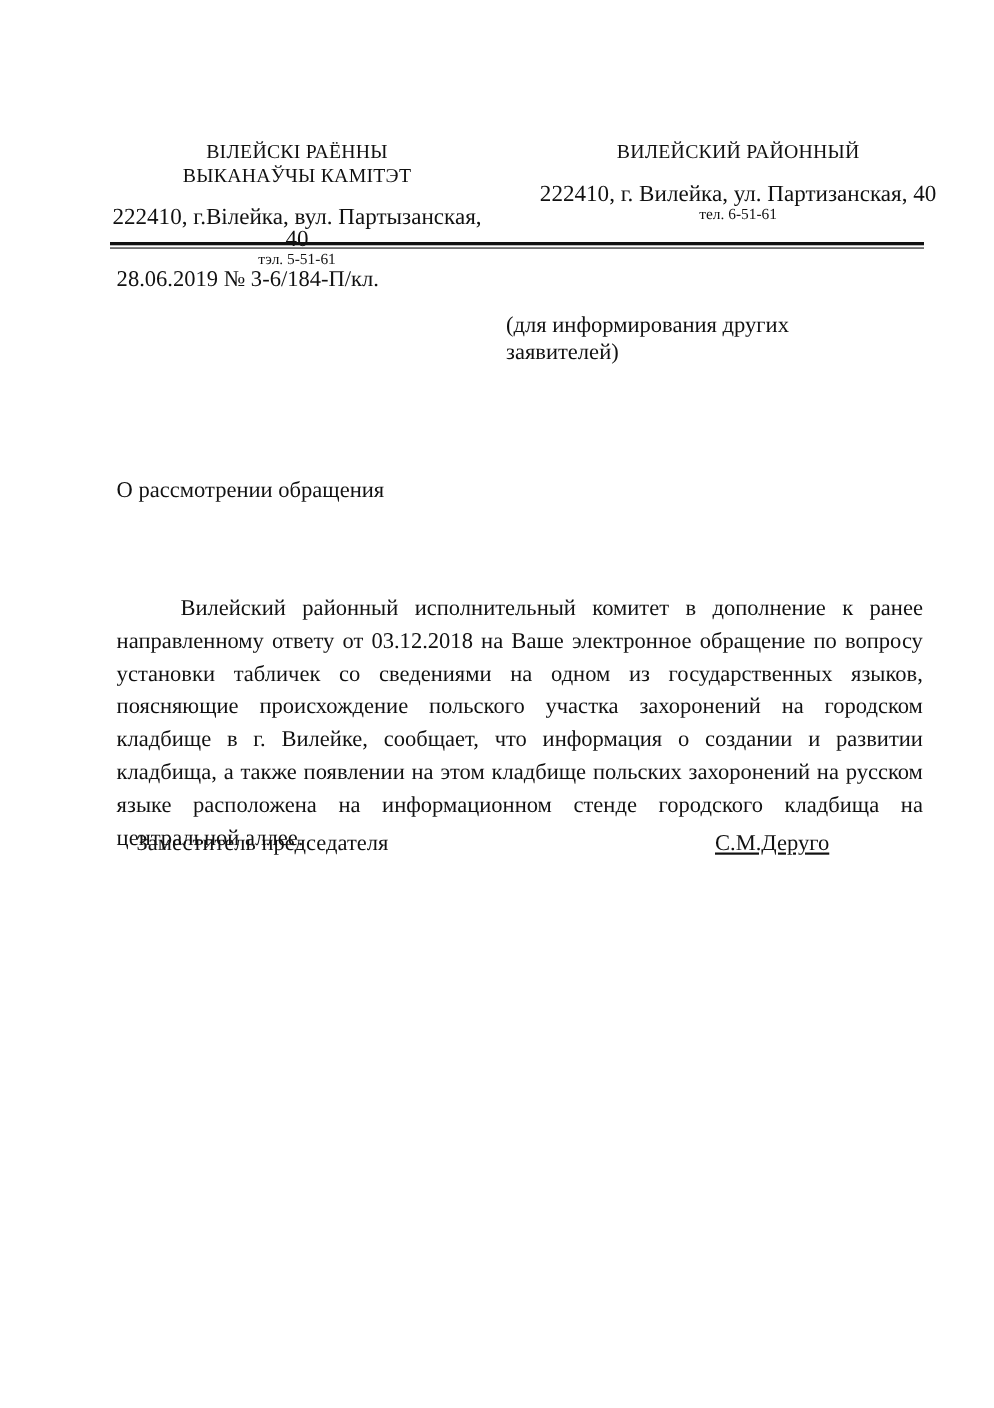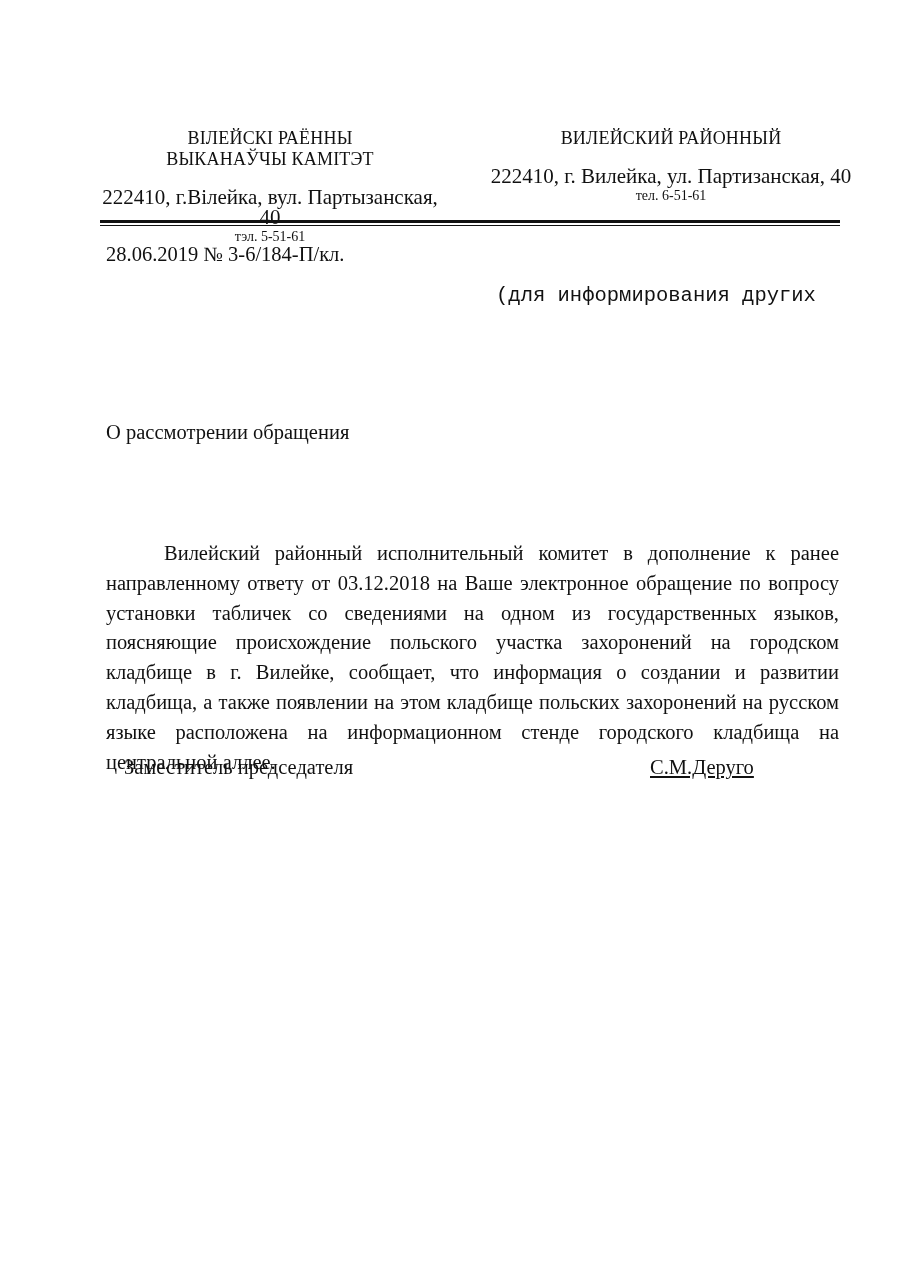--- a/index.html
+++ b/index.html
@@ -8,24 +8,24 @@
   .hdr { position: absolute; top: 128px; text-align: center; }
   .hdr-left { left: 100px; width: 340px; }
   .hdr-right { left: 486px; width: 370px; }
   .hdr-title { font-weight: normal; font-size: 18px; line-height: 21px; letter-spacing: 0.2px; text-align: center; }
   .hdr-addr { font-size: 21px; line-height: 20px; margin-top: 17px; }
   .hdr-tel { font-size: 14px; line-height: 20px; }
   .rule { position: absolute; left: 100px; width: 740px; top: 220px; }
   .rule .thick { height: 3px; background: #111; }
   .rule .gap { height: 2px; }
   .rule .thin { height: 1px; background: #111; }
-  .txt { position: absolute; font-size: 20.5px; line-height: 29.8px; text-align: center; }
+  .txt { position: absolute; font-size: 20.5px; line-height: 29.8px; }
   .regno { left: 106px; top: 240px; }
-  .addressee { left: 496px; top: 284px; width: 320px; line-height: 24px; font-family: Liberation Mono, monospace; }
-  .subject { left: 106px; top: 418px; }
+  .addressee { left: 460px; top: 284px; width: 320px; line-height: 24px; }
+  .subject { left: 106px; top: 432px; }
   .body-par { left: 106px; top: 491px; width: 733px; text-align: justify; text-indent: 58px; margin-top: 48px; }
   .sign-pos { left: 124px; top: 753px; }
   .sign-name { left: 650px; top: 753px; text-decoration: underline; }
 </style>
 </head>
 <body>
 
 <div class="hdr hdr-left">
   <div class="hdr-title">ВІЛЕЙСКІ РАЁННЫ</div>
   <div class="hdr-title">ВЫКАНАЎЧЫ КАМІТЭТ</div>
@@ -42,20 +42,21 @@
 <div class="rule">
   <div class="thick"></div>
   <div class="gap"></div>
   <div class="thin"></div>
 </div>
 
 <div class="txt regno">28.06.2019 № 3-6/184-П/кл.</div>
 
 <div class="txt addressee">
   <div>(для информирования других</div>
+  <div>заявителей)</div>
 </div>
 
 <div class="txt subject">О рассмотрении обращения</div>
 
 <div class="txt body-par">Вилейский районный исполнительный комитет в дополнение к ранее направленному ответу от 03.12.2018 на Ваше электронное обращение по вопросу установки табличек со сведениями на одном из государственных языков, поясняющие происхождение польского участка захоронений на городском кладбище в г. Вилейке, сообщает, что информация о создании и развитии кладбища, а также появлении на этом кладбище польских захоронений на русском языке расположена на информационном стенде городского кладбища на центральной аллее.</div>
 
 <div class="txt sign-pos">Заместитель председателя</div>
 <div class="txt sign-name">С.М.Деруго</div>
 
 </body></html>

